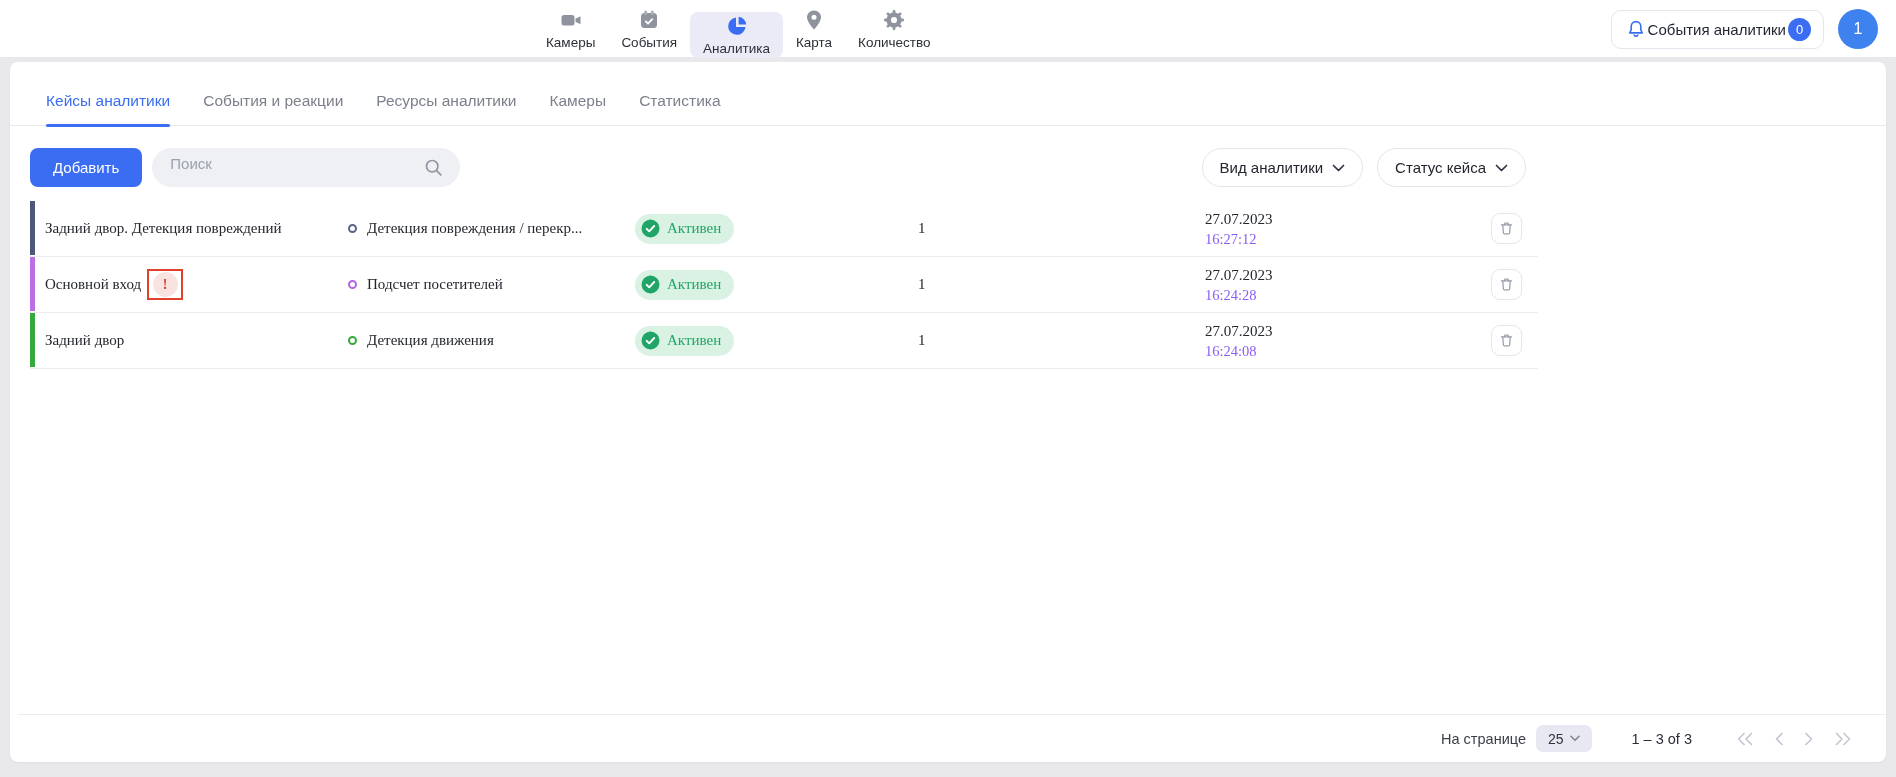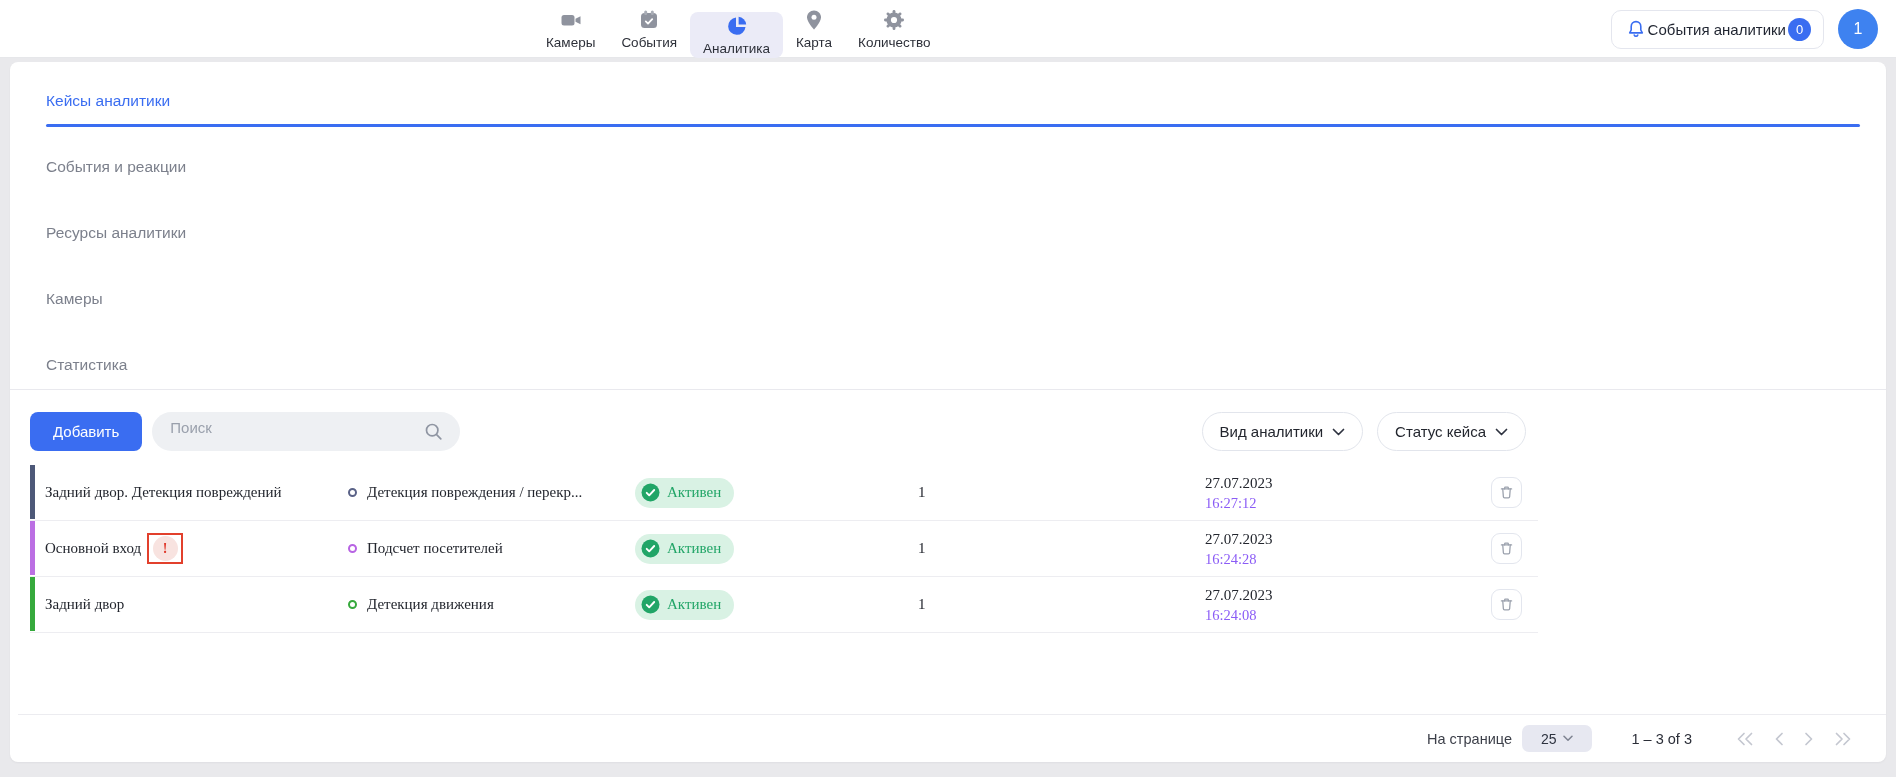--- a/index.html
+++ b/index.html
@@ -20,21 +20,21 @@
   .events-badge { min-width:23px; height:23px; border-radius:12px; background:#3a6df1; color:#fff;
                   font-size:13px; display:flex; align-items:center; justify-content:center; padding:0 6px; }
   .avatar { width:40px; height:40px; border-radius:50%; background:#3e82f0; color:#fff; font-size:16px;
             display:flex; align-items:center; justify-content:center; cursor:pointer; }
 
   
   .card { position:absolute; left:10px; top:62px; width:1876px; height:700px; background:#fff; border-radius:8px;
           box-shadow:0 1px 2px rgba(40,44,60,.05); }
 
   
-  .tabs { display:flex; gap:33px; padding:30px 26px 0 36px; border-bottom:1px solid #e9e9ee;flex-direction:column; }
+  .tabs { display:flex; gap:33px; padding:30px 26px 0 36px; border-bottom:1px solid #e9e9ee; }
   .tab { font-size:15.5px; color:#7c808c; padding-bottom:15px; cursor:pointer; position:relative; }
   .tab.active { color:#3a6df1; }
   .tab.active::after { content:""; position:absolute; left:0; right:0; bottom:-2px; height:3px;
                        background:#3a6df1; border-radius:2px; }
 
   
   .toolbar { display:flex; align-items:center; padding:22px 360px 14px 20px; }
   .btn-add { height:39px; padding:0 23px; background:#3a6df1; border:none; border-radius:8px;
              color:#fff; font-size:15px; font-family:inherit; cursor:pointer; }
   .search-box { position:relative; margin-left:10px; width:308px; }
@@ -68,21 +68,21 @@
   .created-cell { line-height:20px; }
   .created-time { color:#8b5cf6; font-size:14.5px; }
   .actions-cell { padding:0; display:flex; justify-content:flex-end; padding-right:16px; }
   .trash-btn { width:31px; height:31px; border:1px solid #e3e6ee; border-radius:9px; background:#fff;
                display:flex; align-items:center; justify-content:center; cursor:pointer; }
 
   
   .card-footer { position:absolute; left:8px; right:0; bottom:0; height:48px; border-top:1px solid #ececf0;
                  display:flex; align-items:center; justify-content:flex-end; padding-right:34px; gap:0; }
   .per-page-label { font-size:14.5px; color:#3c3f49; }
-  .per-page-pill { margin-left:10px; display:flex; align-items:center; gap:6px; height:27px; padding:0 19px;
+  .per-page-pill { margin-left:10px; display:flex; align-items:center; gap:6px; height:27px; padding:0 12px;
                    background:#e7e8f1; border-radius:7px; font-size:14px; color:#2e3340; cursor:pointer; }
   .range-text { margin-left:40px; font-size:14.5px; color:#2b2e38; }
   .pager { margin-left:44px; display:flex; align-items:center; gap:20px; }
   .pager-btn { background:none; border:none; padding:0; cursor:pointer; display:flex; }
 </style>
 </head>
 <body>
 
 <header class="topbar">
   <nav class="main-nav">

